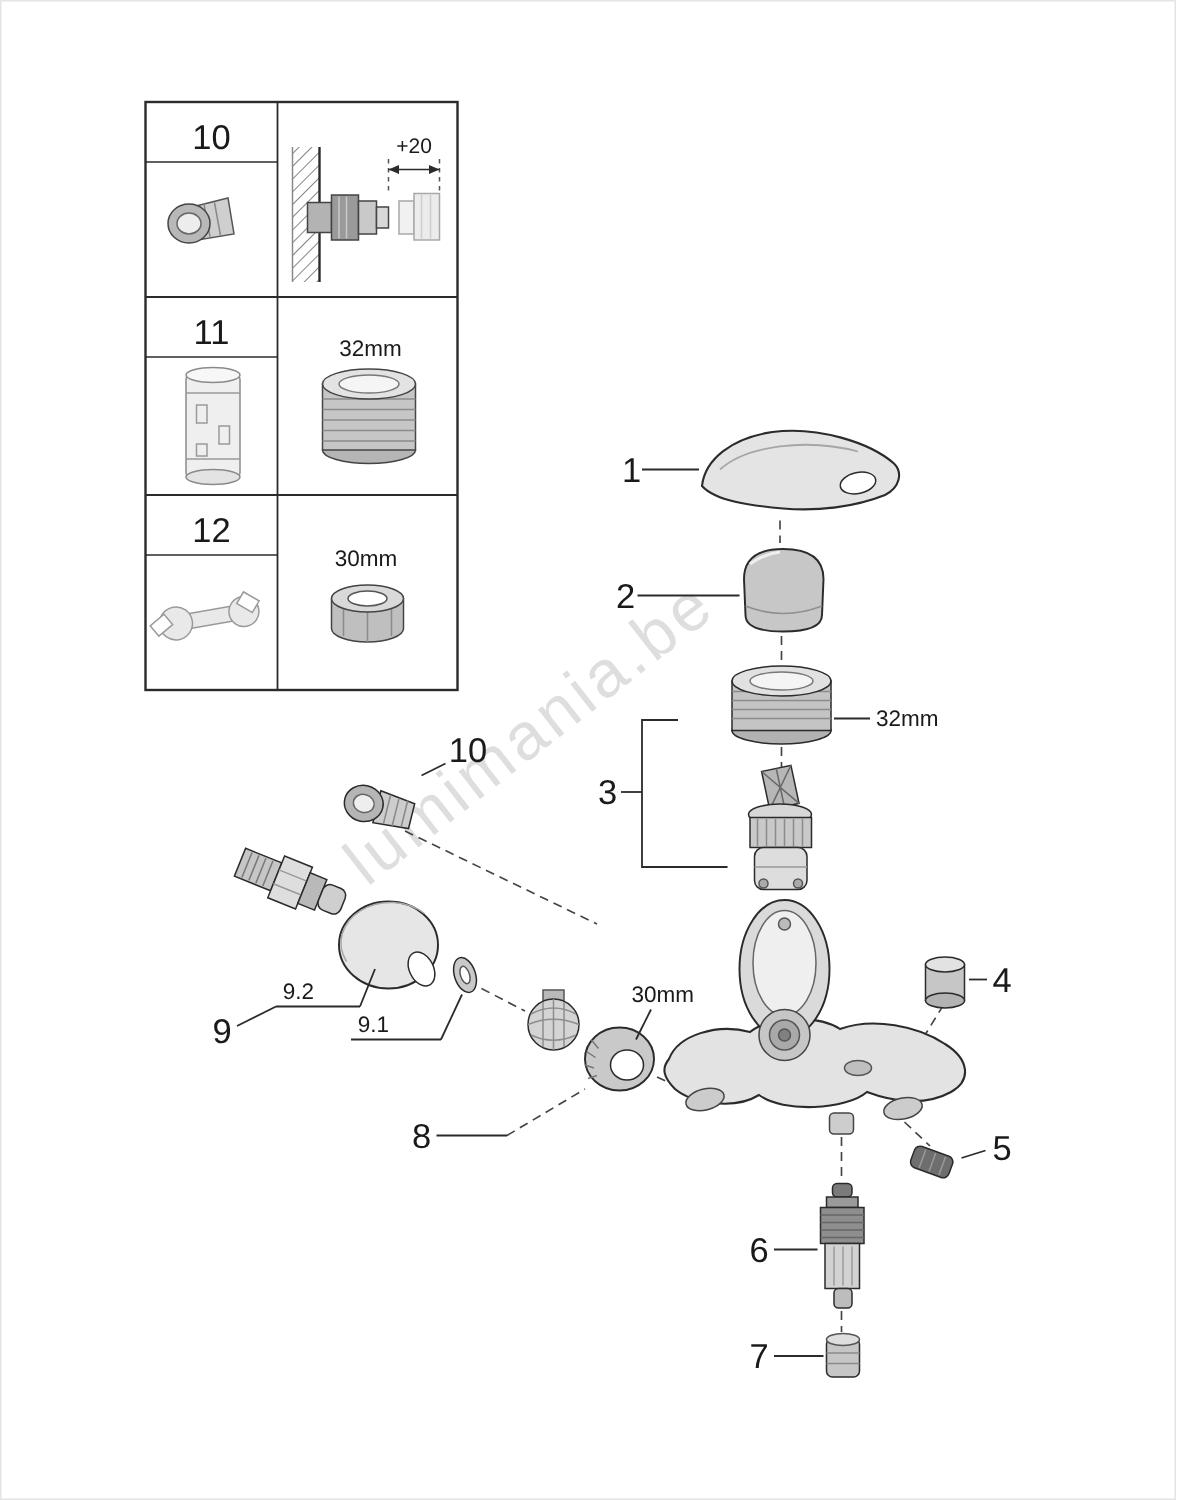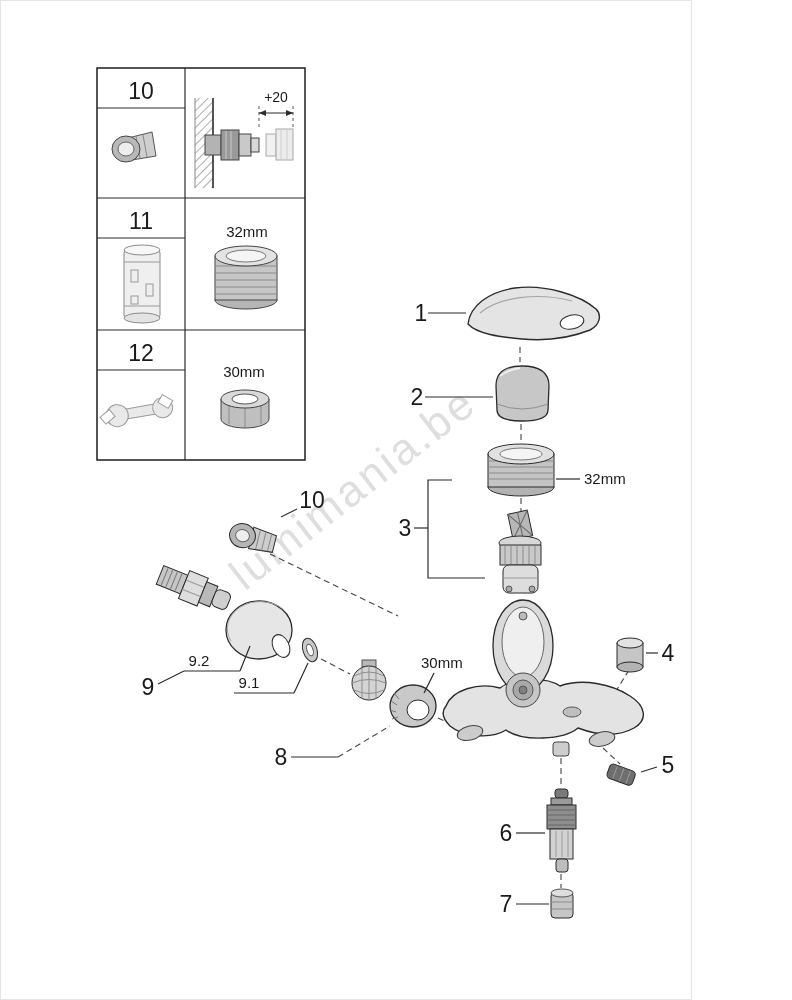--- a/index.html
+++ b/index.html
@@ -1,16 +1,16 @@
 <!DOCTYPE html>
 <html><head>
 <meta charset="utf-8">
 <style>
   html,body{margin:0;padding:0;background:#ffffff;}
-  .page{position:relative;width:692px;height:1000px;background:#ffffff;overflow:hidden;
+  .page{position:relative;width:784px;height:1000px;background:#ffffff;overflow:hidden;
         font-family:"Liberation Sans","DejaVu Sans",sans-serif;box-shadow:inset 0 0 0 1px #e4e4e4;}
   svg{display:block;}
   text{font-family:"Liberation Sans","DejaVu Sans",sans-serif;fill:#1a1a1a;}
   .num{font-size:23px;}
   .small{font-size:15px;}
   .tiny{font-size:14px;}
   .wm{font-size:44px;letter-spacing:3px;fill:#c9c9c9;opacity:.6;}
 </style>
 </head>
 <body>

